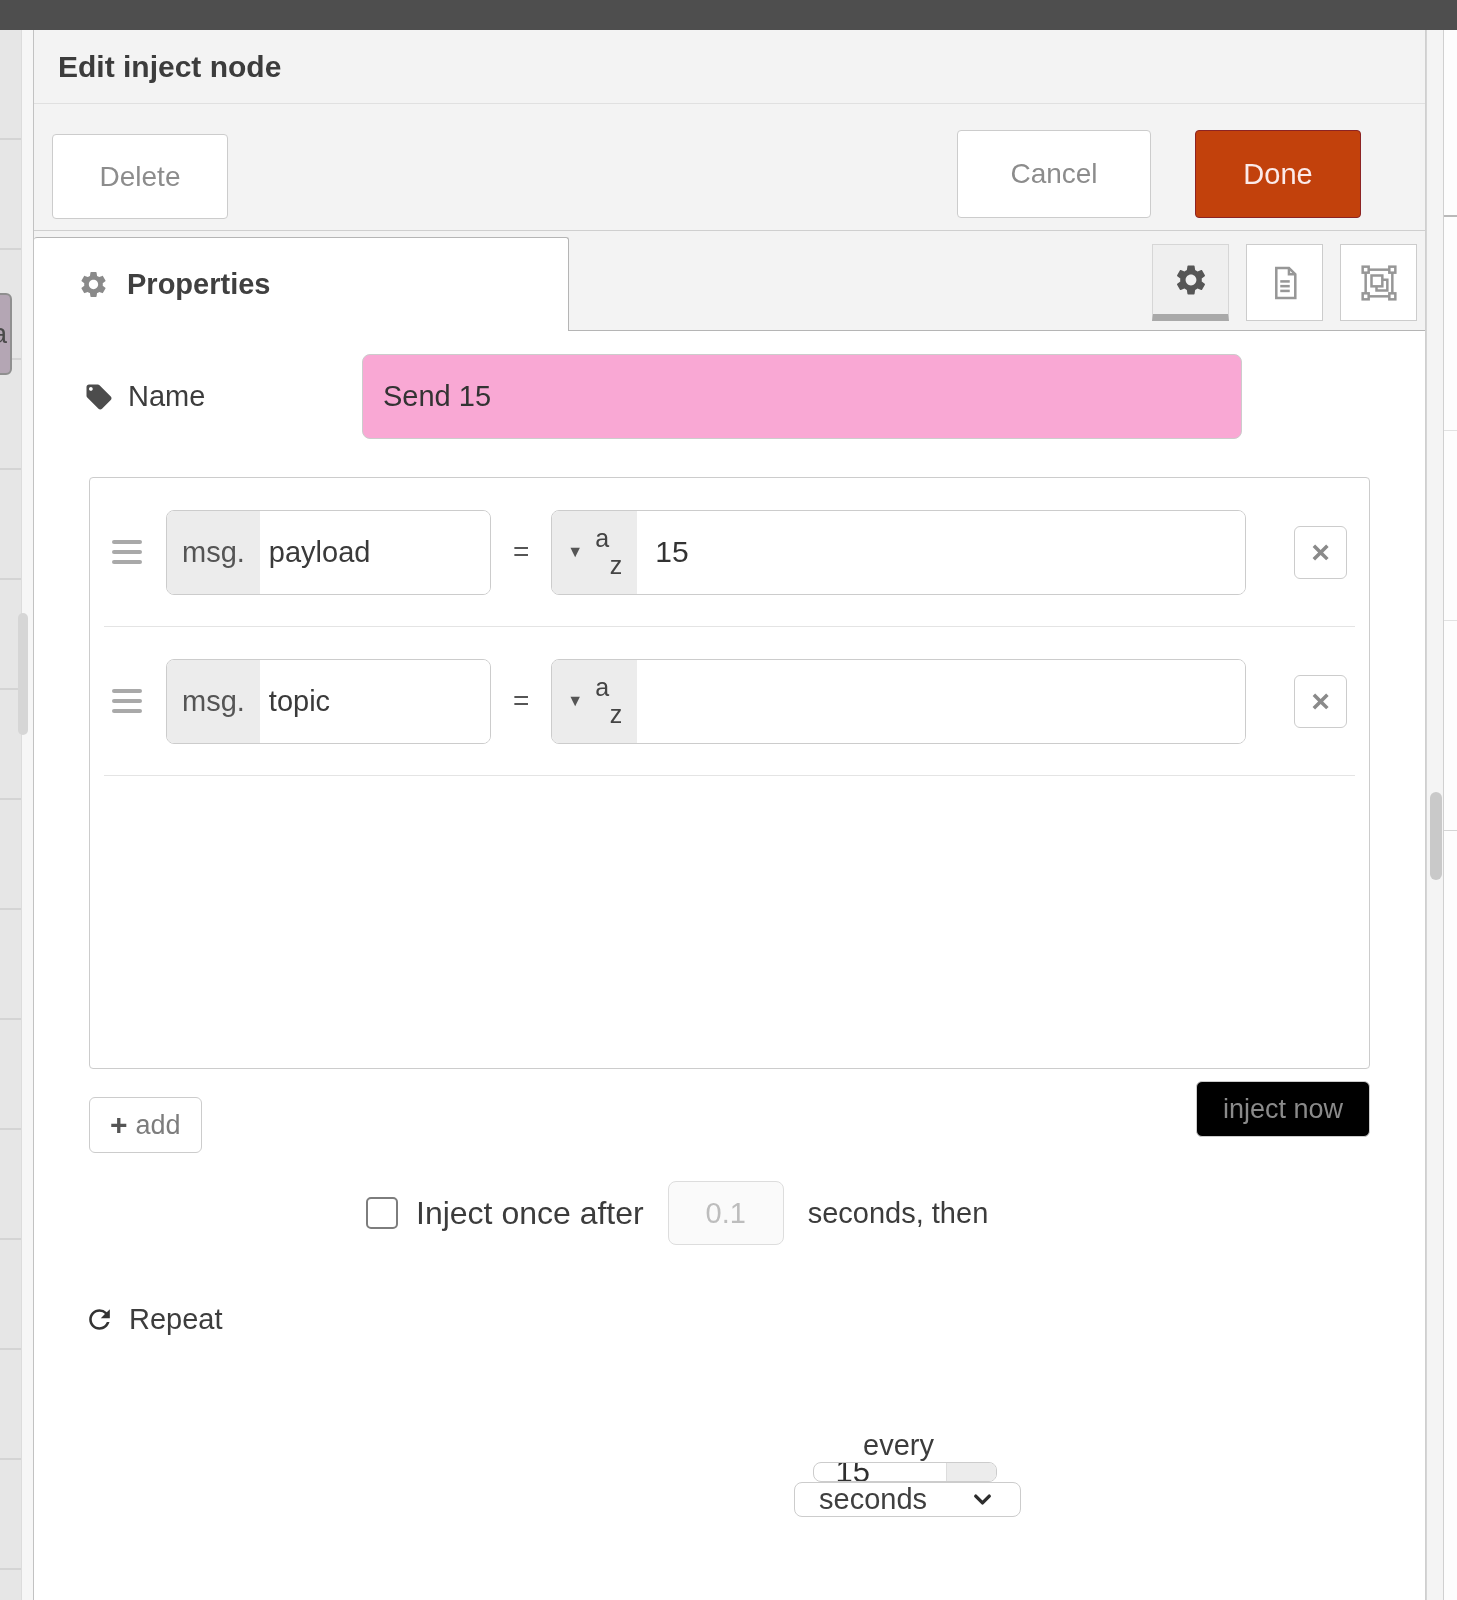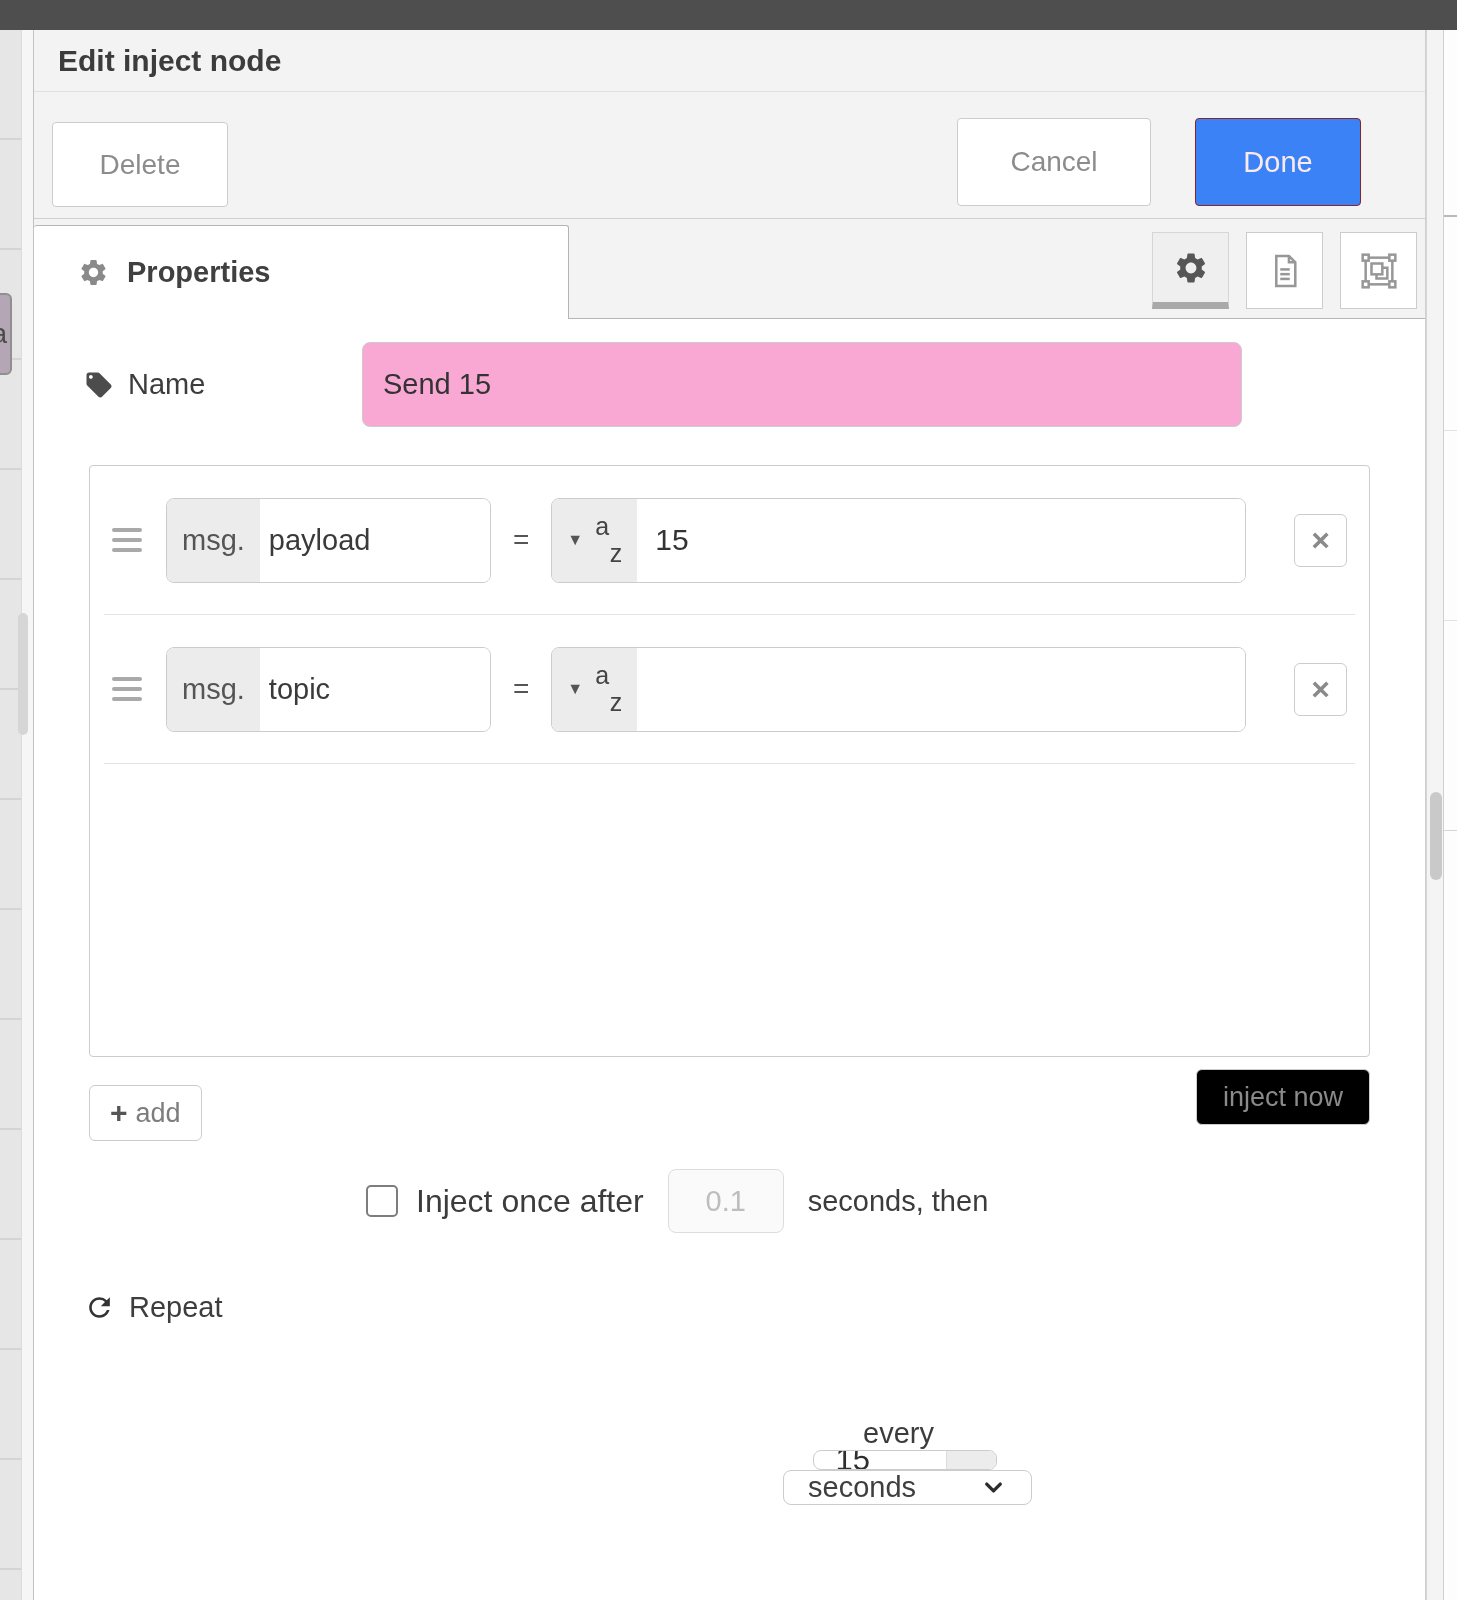--- a/index.html
+++ b/index.html
@@ -33,35 +33,35 @@
   .far-right-strip .l2 { position:absolute; left:0; top:400px; width:13px; height:1px; background:#e2e2e2; }
   .far-right-strip .l3 { position:absolute; left:0; top:590px; width:13px; height:1px; background:#e2e2e2; }
   .far-right-strip .l4 { position:absolute; left:0; top:800px; width:13px; height:1px; background:#d5d5d5; }
 
   
   .dialog {
     position:absolute; left:33px; top:30px; width:1393px; height:1570px;
     background:#ffffff; border-left:1px solid #c2c2c2; border-right:1px solid #cfcfcf;
   }
   .dlg-header {
-    height:62px; background:#f3f3f3; border-bottom:1px solid #e0e0e0;
+    height:74px; background:#f3f3f3; border-bottom:1px solid #e0e0e0;
     display:flex; align-items:center; padding-left:24px;
     font-size:30px; font-weight:bold; color:#3c3c3c;
   }
   .dlg-buttonbar { height:127px; background:#f3f3f3; border-bottom:1px solid #cfcfcf; position:relative; }
   .btn {
     display:inline-flex; align-items:center; justify-content:center;
     background:#ffffff; border:1px solid #cccccc; border-radius:4px;
     font-size:28px; color:#8c8c8c; cursor:pointer;
   }
   .btn-delete { position:absolute; left:18px; top:30px; width:176px; height:85px; }
   .btn-cancel { position:absolute; right:274px; top:26px; width:194px; height:88px; }
   .btn-done  {
     position:absolute; right:64px; top:26px; width:166px; height:88px;
-    background:#3b82f6; border:1px solid #8c2324; border-radius:4px; color:#fbeaea;
+    background:#c2410c; border:1px solid #8c2324; border-radius:4px; color:#fbeaea;
     display:inline-flex; align-items:center; justify-content:center; font-size:29px; cursor:pointer;
   }
   .dlg-tabbar { height:100px; background:#f3f3f3; border-bottom:1px solid #b5b5b5; position:relative; }
   .tab-properties {
     position:absolute; left:0; bottom:-1px; width:535px; height:94px; background:#ffffff;
     border:1px solid #b5b5b5; border-bottom:none; border-left:none; border-radius:3px 3px 0 0;
     display:flex; align-items:center; padding-left:44px; gap:18px;
     font-size:29px; font-weight:bold; color:#404040;
   }
   .tab-toolbar { position:absolute; right:8px; bottom:9px; display:flex; gap:17px; }
@@ -150,21 +150,21 @@
   .spinner {
     margin-left:12px; width:184px; height:88px; border:1px solid #cccccc; border-radius:8px;
     overflow:hidden; display:flex; align-items:stretch; background:#fff;
   }
   .spin-val { flex:1; display:flex; align-items:center; padding-left:22px; font-size:31px; color:#2f2f2f; }
   .spin-arrows {
     width:50px; background:#ececec; border-left:1px solid #dddddd;
     display:flex; flex-direction:column; align-items:center; justify-content:center; gap:16px; cursor:pointer;
   }
   .spin-arrows span { font-size:17px; color:#777; line-height:1; }
-  .seconds-select { margin-left:18px; width:249px; height:88px;gap:25px; }
+  .seconds-select { margin-left:18px; width:227px; height:88px;gap:25px; }
 
   svg.ic { display:block; }
 </style>
 </head>
 <body>
 
 <div class="topbar"></div>
 <div class="palette-strip">
   <div class="palette-node">
     <span>a</span>

